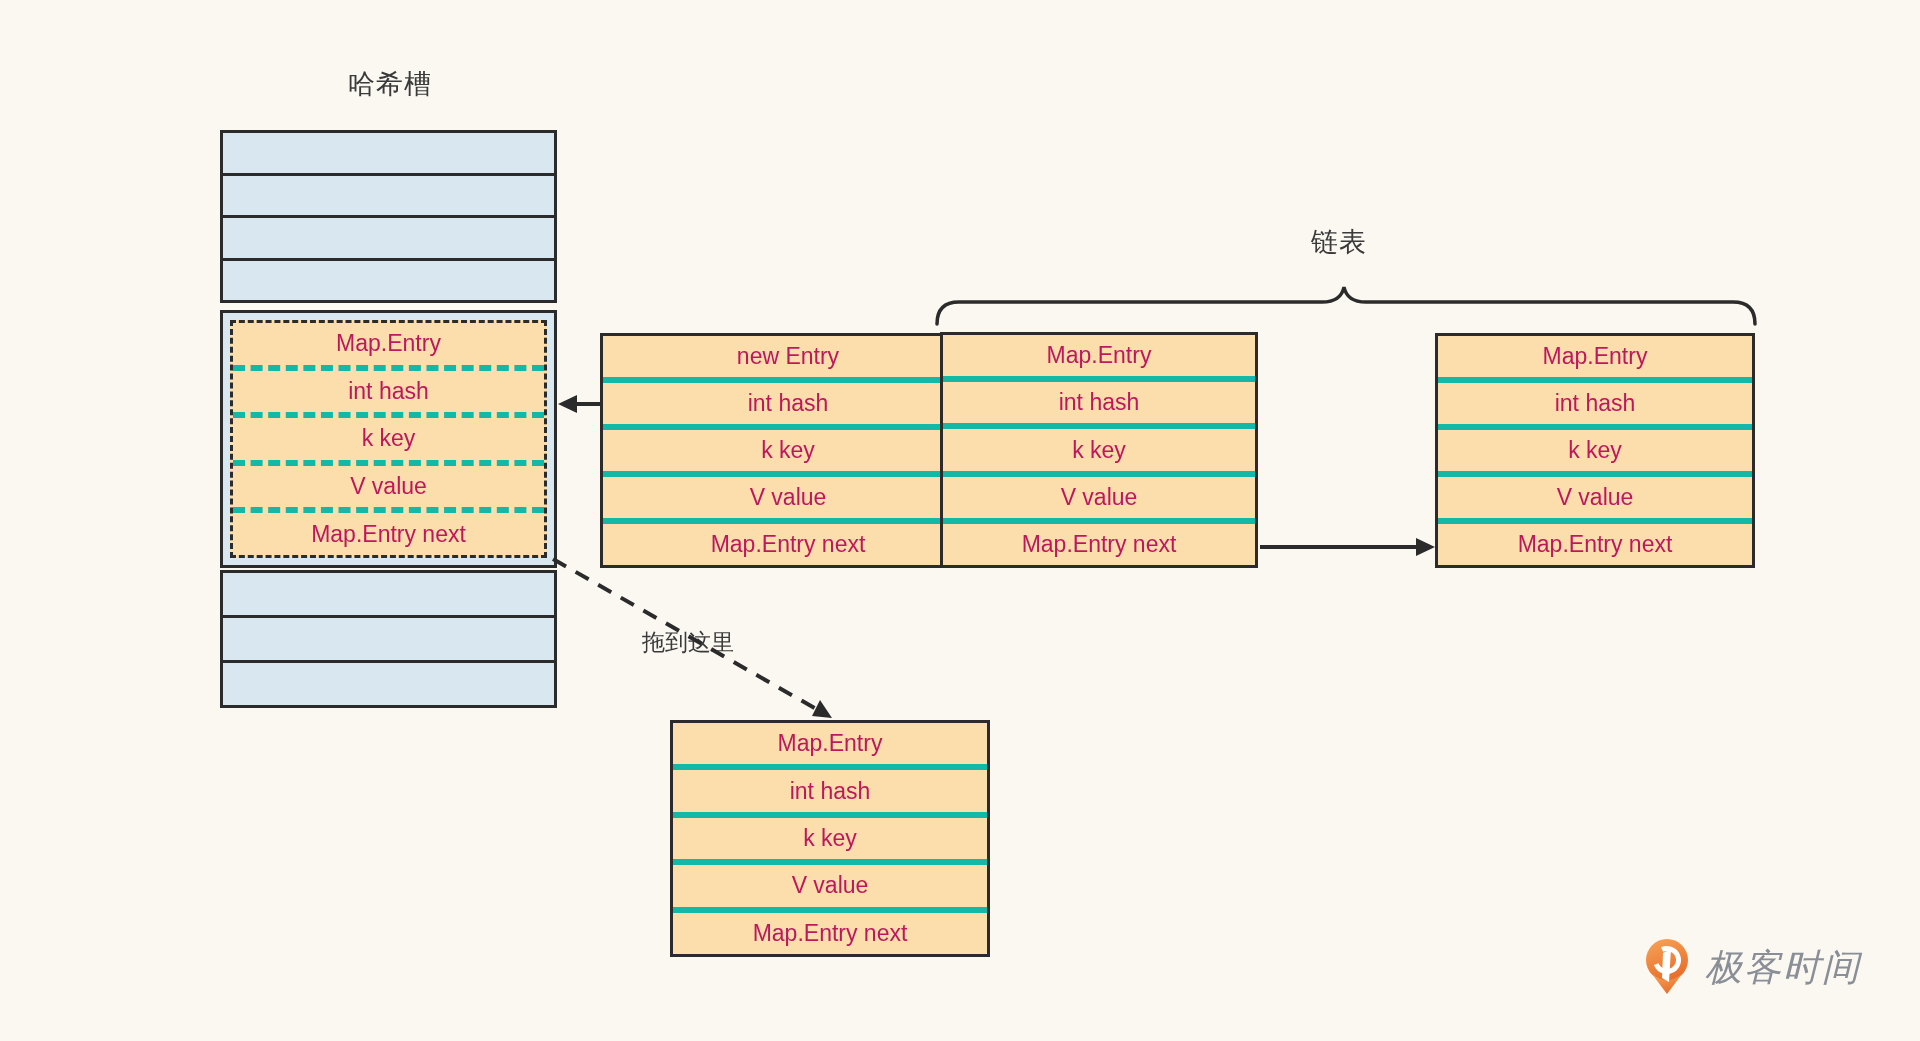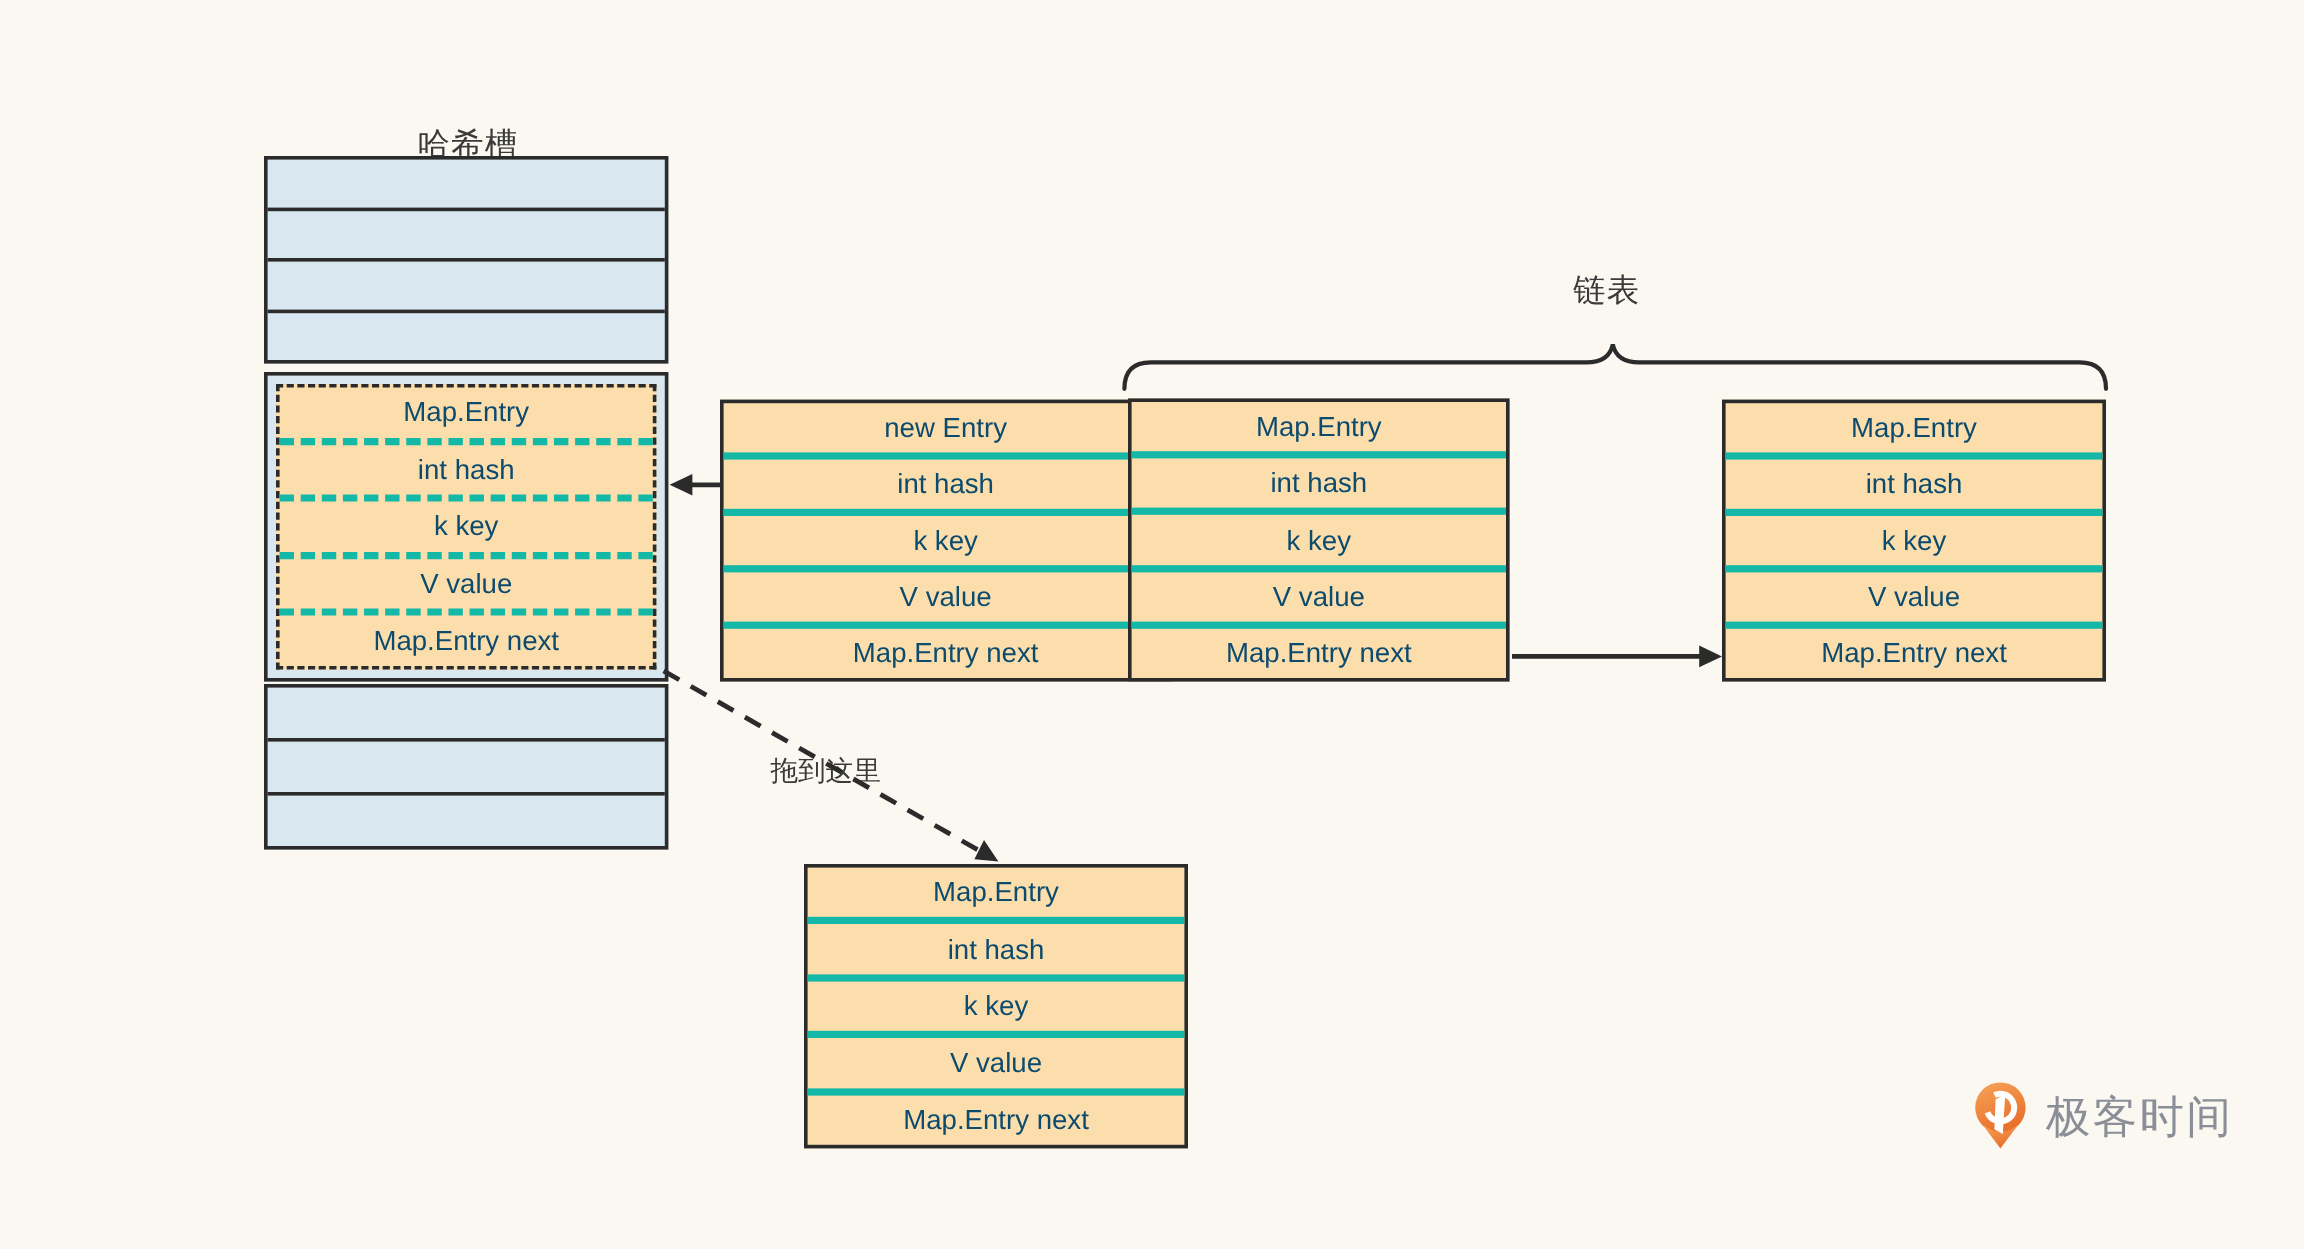--- a/index.html
+++ b/index.html
@@ -46,21 +46,21 @@
   .entry-box{
     background:#FBDEAC;
     border:3px solid #2B2B2B;
     box-sizing:border-box;
     display:flex;flex-direction:column;
   }
   .entry-box .row{
     flex:1;
     display:flex;align-items:center;justify-content:center;
     font-size:23px;
-    color:#0c4a6e;
+    color:#be185d;
   }
   .entry-box .row + .row{border-top:6px solid #14b8a6;}
   .entry-box.dashed{border-style:dashed;}
   .entry-box.dashed .row + .row{border-top-style:dashed;}
 
   
   svg.overlay{
     position:absolute;left:0;top:0;width:1920px;height:1041px;
     pointer-events:none;
   }
@@ -73,21 +73,21 @@
     font-size:37px;
     color:#8A8E96;
     letter-spacing:2px;
     line-height:1;
     white-space:nowrap;
   }
 </style>
 </head>
 <body>
 
-<div class="abs diagram-label" style="left:260px;top:66px;width:260px;margin-top:36px;">哈希槽</div>
+<div class="abs diagram-label" style="left:260px;top:66px;width:260px;">哈希槽</div>
 
 <div class="abs stack" style="left:220px;top:130px;width:337px;height:173px;">
   <div class="cell"></div>
   <div class="cell"></div>
   <div class="cell"></div>
   <div class="cell"></div>
 </div>
 
 <div class="abs bigcell" style="left:220px;top:310px;width:337px;height:258px;">
   <div class="entry-box dashed abs" style="left:7px;top:7px;width:317px;height:238px;">
@@ -154,21 +154,21 @@
   </g>
 
   <g>
     <line x1="553" y1="559" x2="818" y2="710" stroke="#2B2B2B" stroke-width="4" stroke-dasharray="15 11"></line>
     <polygon points="832,718 812,716 820,700" fill="#2B2B2B"></polygon>
   </g>
 
   <path d="M937,324 Q937,302 959,302 L1322,302 Q1341,302 1344,287 Q1347,302 1366,302 L1733,302 Q1755,302 1755,324" fill="none" stroke="#2B2B2B" stroke-width="3.5" stroke-linecap="round"></path>
 </svg>
 
-<div class="abs logo" style="left:1644px;top:901px;">
+<div class="abs logo" style="left:1644px;top:938px;font-style:italic;">
   <svg width="48" height="58" viewBox="0 0 48 58">
     <defs>
       <linearGradient id="lg" x1="0" y1="0" x2="0.4" y2="1">
         <stop offset="0" stop-color="#F8A459"></stop>
         <stop offset="1" stop-color="#E8702C"></stop>
       </linearGradient>
     </defs>
     <circle cx="23" cy="22" r="21" fill="url(#lg)"></circle>
     <path d="M8,36 Q23,48 38,36 L23,56 Z" fill="url(#lg)"></path>
     <circle cx="23" cy="22" r="11.5" fill="none" stroke="#FFFFFF" stroke-width="5" stroke-dasharray="56 17" stroke-dashoffset="-46" transform="rotate(14 23 22)"></circle>

